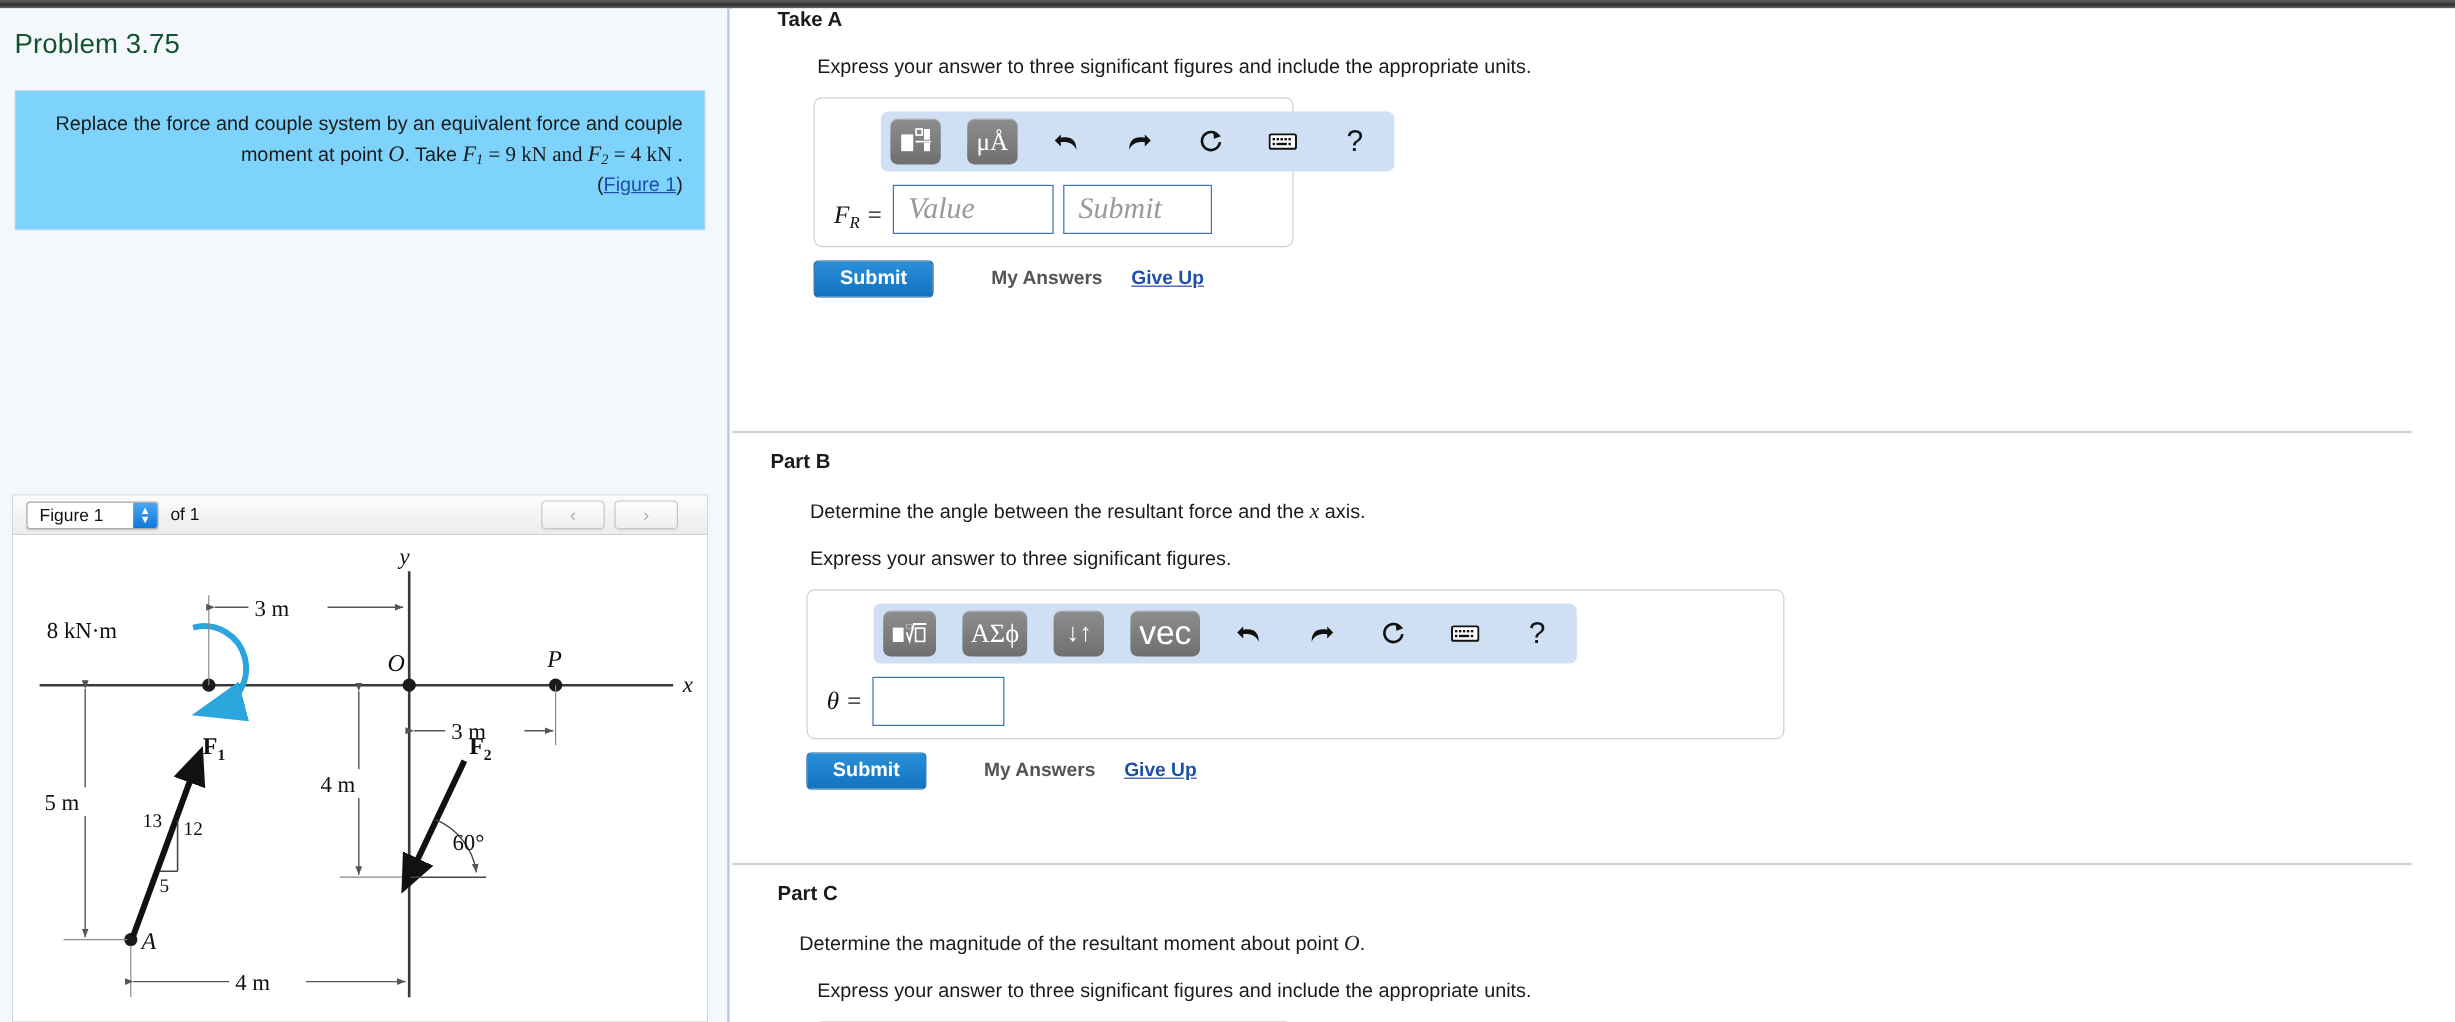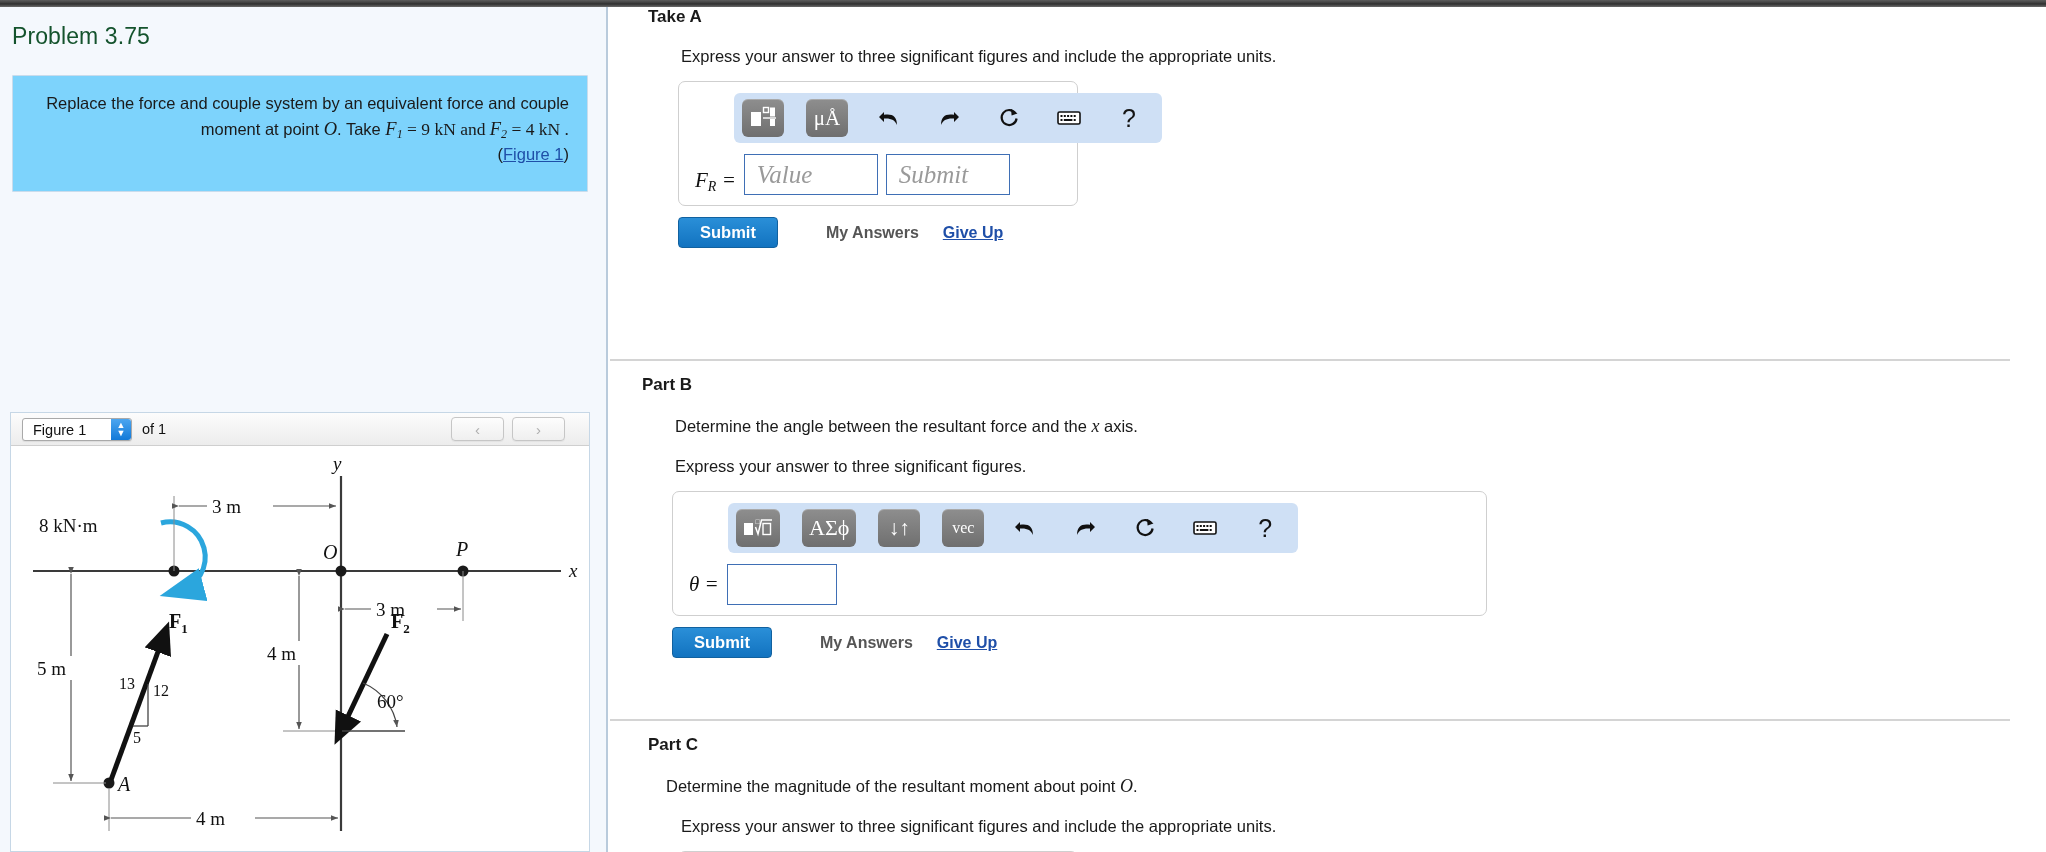--- a/index.html
+++ b/index.html
@@ -352,21 +352,21 @@
               <rect x="20" y="7.5" width="7.5" height="11" fill="none" stroke="#fff" stroke-width="1.4"></rect>
             </svg>
           </div>
           <div class="mb-btn">
             <span style="font-family:'Liberation Serif',serif; font-size:22px;">ΑΣϕ</span>
           </div>
           <div class="mb-btn">
             <span style="font-size:21px;">↓↑</span>
           </div>
           <div class="mb-btn">
-            <span style="font-family:Liberation Serif, serif; font-size:16px;">vec</span>
+            <span style="font-family:Liberation Sans, sans-serif; font-size:28px;">vec</span>
           </div>
           <div class="mb-icon">
             <svg width="22" height="20" viewBox="0 0 22 20">
                 <path d="M6 4 L1 9 L6 14 L6 10.5 C13 10 17 12 19 17 C19 8 14 5.5 6 6.8 Z" fill="#111"></path>
               </svg>
           </div>
           <div class="mb-icon">
             <svg width="22" height="20" viewBox="0 0 22 20">
                 <path d="M16 4 L21 9 L16 14 L16 10.5 C9 10 5 12 3 17 C3 8 8 5.5 16 6.8 Z" fill="#111"></path>
               </svg>

